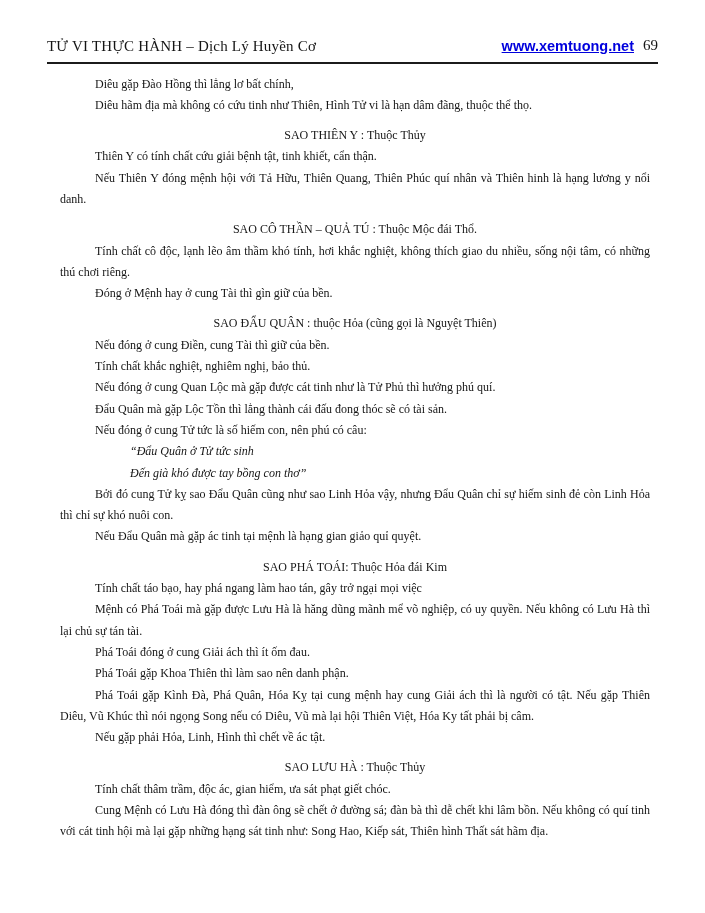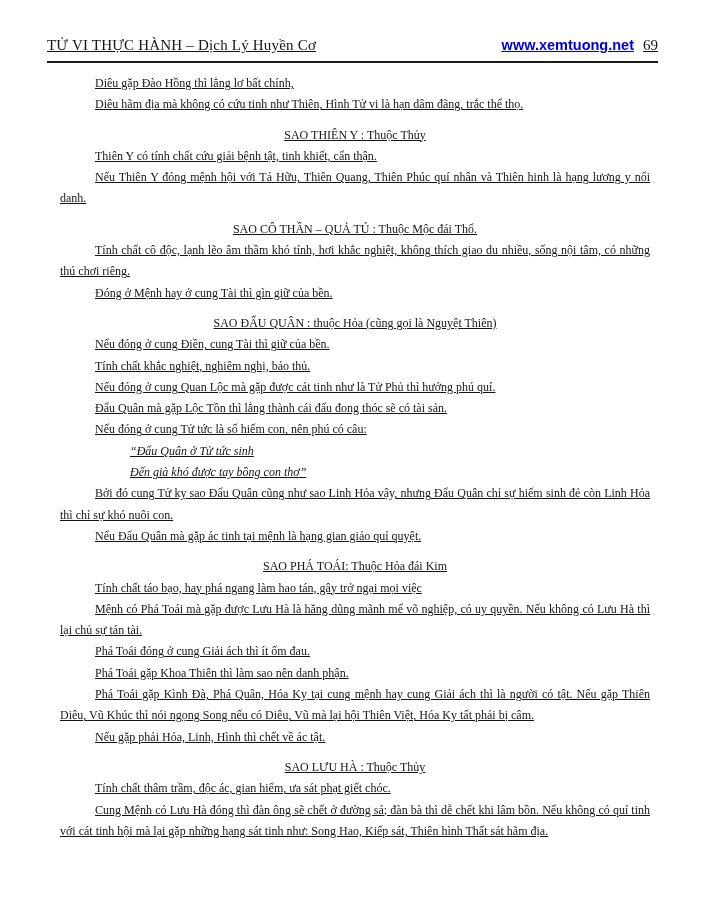--- a/index.html
+++ b/index.html
@@ -5,37 +5,36 @@
   html, body { margin: 0; padding: 0; background: #ffffff; }
   .page {
     position: relative;
     width: 705px;
     height: 913px;
     background: #ffffff;
     overflow: hidden;
     font-family: "Liberation Serif", "DejaVu Serif", serif;
     color: #151515;
     box-sizing: border-box;
-    text-decoration: underline;
   }
   .header {
     display: flex;
     justify-content: space-between;
     align-items: baseline;
     margin: 0 47px;
     padding-top: 37px;
   }
   .header-title {
     font-size: 15px;
     letter-spacing: 0.2px;
     white-space: nowrap;
   }
   .header-right {
     display: flex;
-    align-items: flex-start;
+    align-items: center;
     gap: 9px;
     margin-left: 16px;
   }
   .site-link {
     font-family: "Liberation Sans", "DejaVu Sans", sans-serif;
     font-weight: bold;
     font-size: 14.5px;
     color: #0000dd;
     text-decoration: underline;
     cursor: pointer;
@@ -75,21 +74,21 @@
   <div class="header">
     <span class="header-title">TỬ VI THỰC HÀNH – Dịch Lý Huyền Cơ</span>
     <span class="header-right">
       <a class="site-link">www.xemtuong.net</a>
       <span class="page-number">69</span>
     </span>
   </div>
   <hr class="divider">
   <div class="body-text">
       <p class="para">Diêu gặp Đào Hồng thì lẳng lơ bất chính,</p>
-      <p class="para">Diêu hãm địa mà không có cứu tinh như Thiên, Hình Tử vi là hạn dâm đãng, trắc thể thọ.</p>
+      <p class="para">Diêu hãm địa mà không có cứu tinh như Thiên, Hình Tử vi là hạn dâm đãng, thuộc thể thọ.</p>
       <p class="heading">SAO THIÊN Y : Thuộc Thủy</p>
       <p class="para">Thiên Y có tính chất cứu giải bệnh tật, tinh khiết, cẩn thận.</p>
       <p class="para">Nếu Thiên Y đóng mệnh hội với Tả Hữu, Thiên Quang, Thiên Phúc quí nhân và Thiên hinh là hạng lương y nổi danh.</p>
       <p class="heading">SAO CÔ THẦN – QUẢ TÚ : Thuộc Mộc đái Thổ.</p>
       <p class="para">Tính chất cô độc, lạnh lẽo âm thầm khó tính, hơi khắc nghiệt, không thích giao du nhiều, sống nội tâm, có những thú chơi riêng.</p>
       <p class="para">Đóng ở Mệnh hay ở cung Tài thì gìn giữ của bền.</p>
       <p class="heading">SAO ĐẨU QUÂN : thuộc Hỏa (cũng gọi là Nguyệt Thiên)</p>
       <p class="para">Nếu đóng ở cung Điền, cung Tài thì giữ của bền.</p>
       <p class="para">Tính chất khắc nghiệt, nghiêm nghị, bảo thủ.</p>
       <p class="para">Nếu đóng ở cung Quan Lộc mà gặp được cát tinh như là Tử Phủ thì hưởng phú quí.</p>

